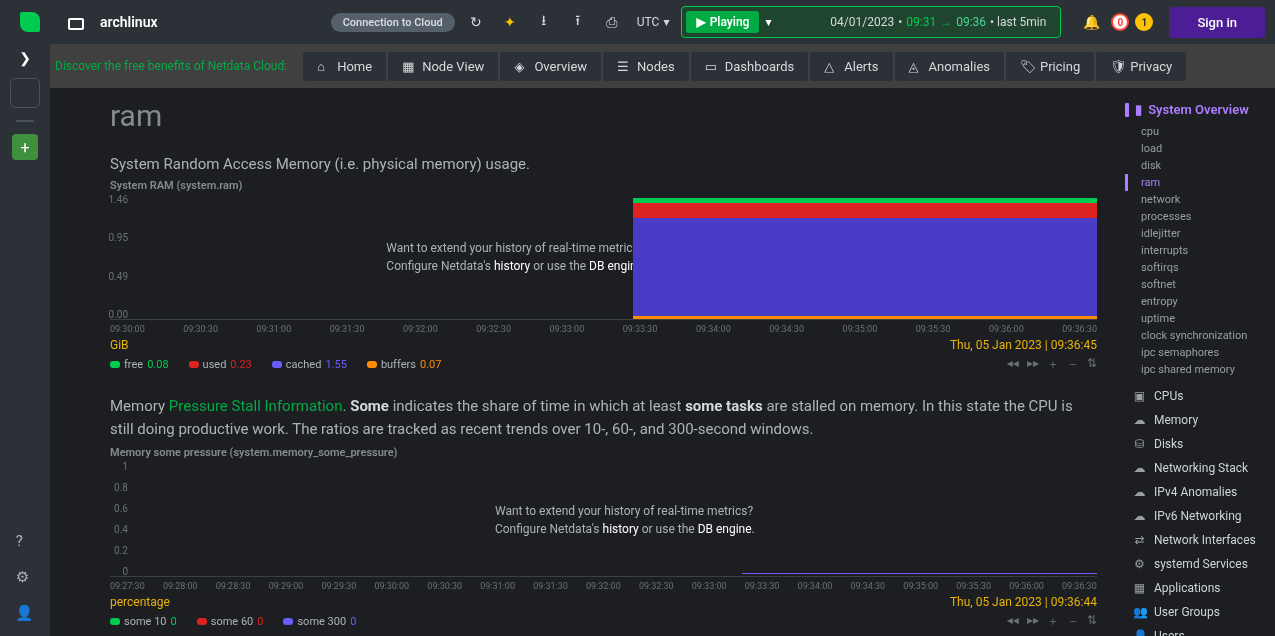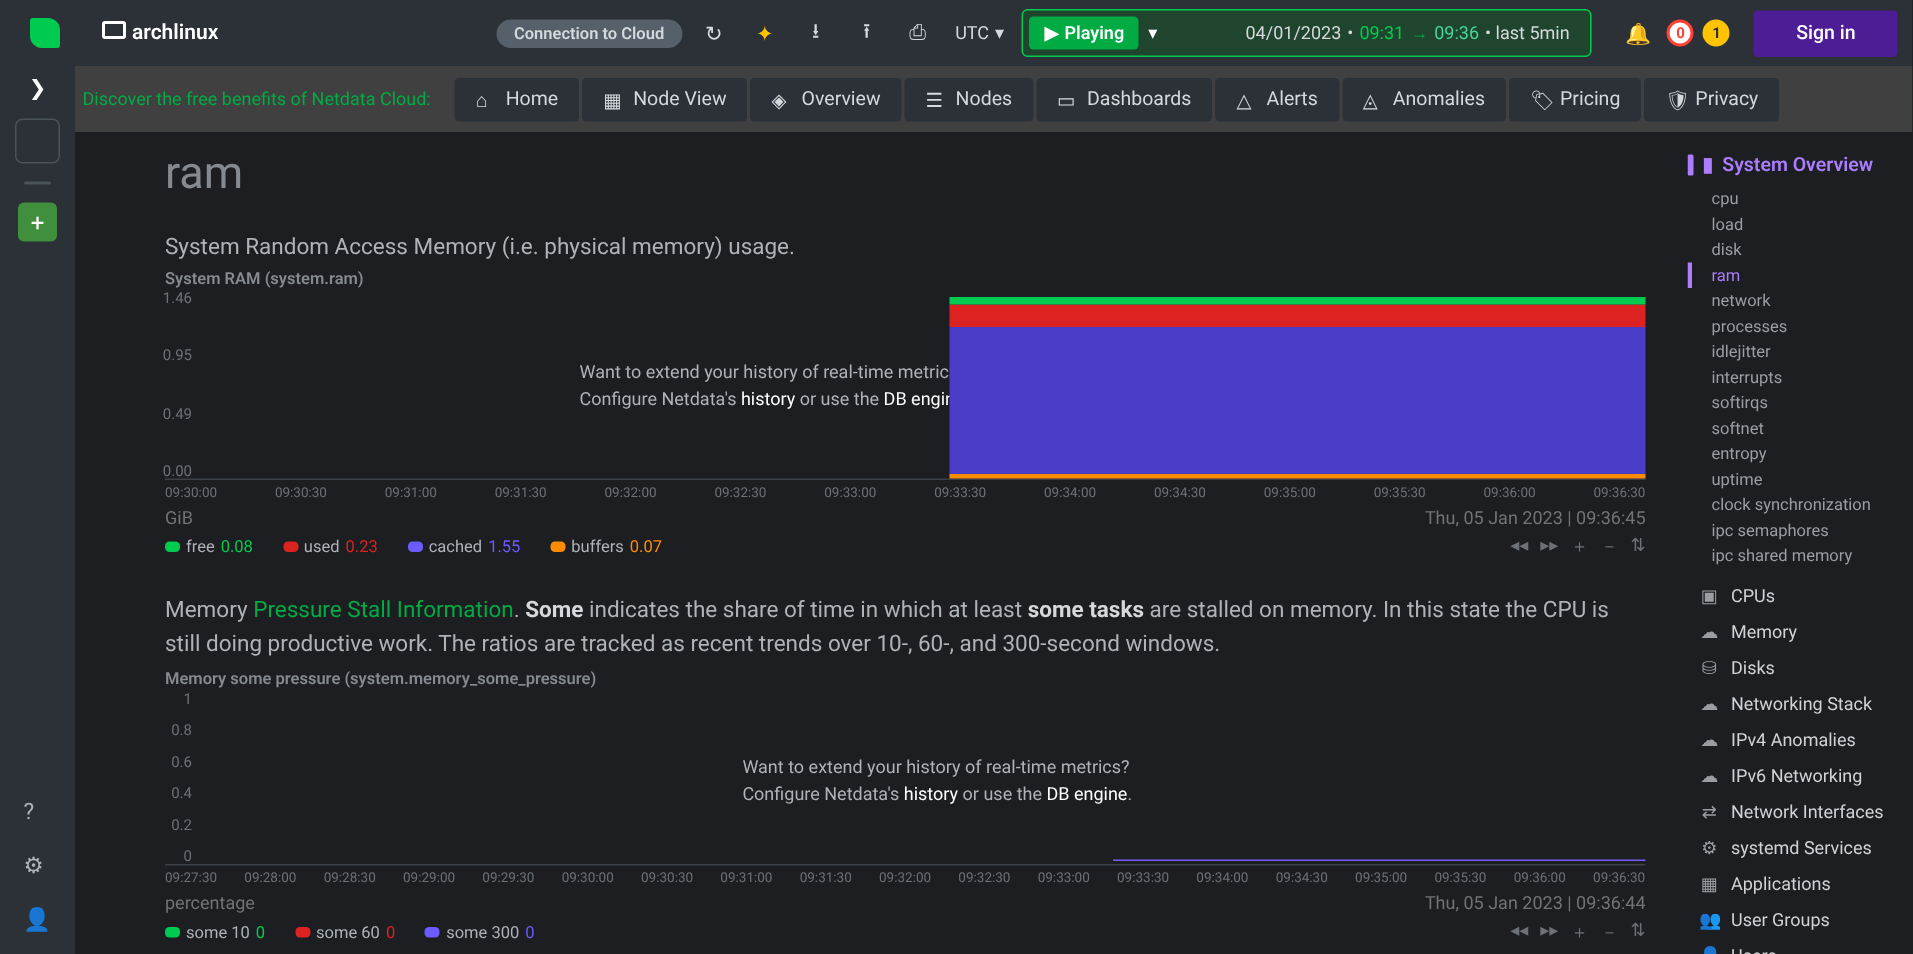--- a/index.html
+++ b/index.html
@@ -2,21 +2,21 @@
 <html><head>
 <meta charset="utf-8">
 <style>
 * { box-sizing: border-box; margin: 0; padding: 0; }
 body { background: #1c1e22; color: #aeb3b7; font-family: -apple-system, BlinkMacSystemFont, "Segoe UI", Roboto, sans-serif; font-size: 13px; width: 1275px; height: 636px; overflow: hidden; }
 
 
 .topbar { height: 44px; background: #2b3136; display: flex; align-items: center; padding: 0 10px; gap: 8px; }
 .logo-wrap { width: 40px; display:flex; justify-content:center;}
 .logo { width: 20px; height: 20px; background: #00cb51; border-radius: 2px 8px 2px 8px; }
-.pill-host { display: flex; align-items: flex-start; gap: 4px; padding: 4px 10px; border-radius: 3px; color: #fff; font-weight: 600; font-size: 14px;}
+.pill-host { display: flex; align-items: flex-end; gap: 16px; padding: 4px 10px; border-radius: 3px; color: #fff; font-weight: 600; font-size: 14px;}
 .pill-host .hosticon { width:16px; height:12px; border:2px solid #fff; border-radius:2px;}
 .spacer { flex: 1; }
 .conn-cloud { background: #55606a; color: #d5d9dc; padding: 3px 12px; border-radius: 11px; font-size: 11px; font-weight:600;}
 .top-icn { width: 26px; height: 26px; display: flex; align-items: center; justify-content: center; color: #d5d9dc; cursor: pointer; font-size:14px;}
 .tz { color: #d5d9dc; font-size: 12px; padding: 0 4px; display:flex; align-items:center; gap:4px;}
 .time-panel { background: #20452e; border:1px solid #00cb51; border-radius: 4px; height: 32px; display: flex; align-items: center; padding: 0 4px 0 4px; color: #fff; font-size: 12px; min-width:380px;}
 .play-btn { background: #00ab44; color: #fff; border-radius: 3px; padding: 4px 10px; font-weight: 600; font-size: 12px; display:flex; align-items:center; gap:4px;}
 .play-dd { color:#fff; padding:0 6px;}
 .time-text { margin-left: auto; display:flex; gap:4px; align-items:center;}
 .time-text .t-green{ color:#00cb51;}
@@ -61,21 +61,21 @@
 .chart-hint .white{ color:#fff;}
 
 
 .stack{ position:absolute; right:0; width:47%; bottom:0;}
 .stack .layer{ position:absolute; left:0; right:0;}
 .stack .l-orange{ bottom:0; height:3px; background:#ff8c00;}
 .stack .l-blue{ bottom:3px; height:98px; background:#4b3cc8;}
 .stack .l-red{ bottom:101px; height:15px; background:#dd2222;}
 .stack .l-green{ bottom:116px; height:5px; background:#00cb51;}
 
-.chart-footer{ display:flex; align-items:center; font-size:12px; color:#737373; margin-bottom:4px;}
+.chart-footer{ display:flex; align-items:center; font-size:12px; color:#eab308; margin-bottom:4px;}
 .chart-footer .right{ margin-left:auto;}
 .legend-row{ display:flex; gap:20px; font-size:11px; margin-bottom:22px;}
 .lg-item{ display:flex; align-items:center; gap:4px;}
 .lg-dot{ width:10px; height:7px; border-radius:3px;}
 .chart-tools{ display:flex; gap:8px; color:#6b7176; font-size:12px; margin-left:auto;}
 
 
 .pressure-line{ position:absolute; right:0; bottom:2px; width:36%; height:1px; background:#7a5cff;}
 
 .para-link{ color:#00ab44;}

